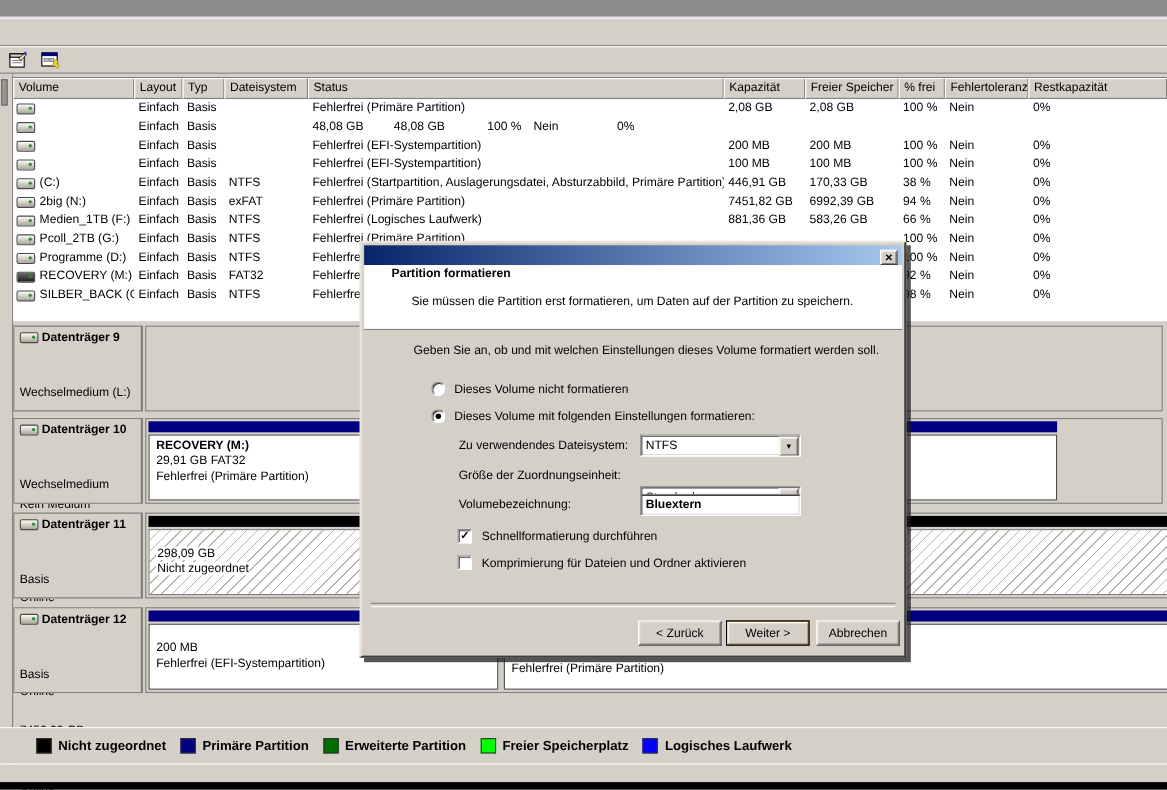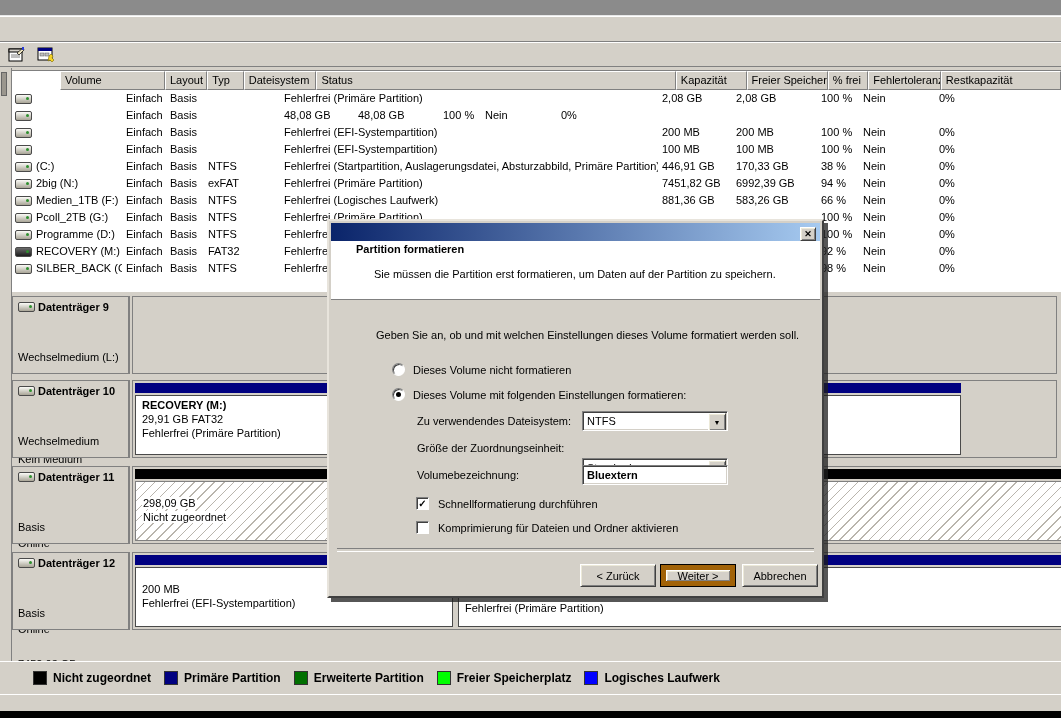--- a/index.html
+++ b/index.html
@@ -10,21 +10,21 @@
   
   .bar-top{position:absolute;left:0;top:0;width:1061px;height:15px;background:#8b8b8b;border-bottom:1px solid #e8e8e8;}
   .bar-menu{position:absolute;left:0;top:16px;width:1061px;height:24px;background:#d4d0c8;border-top:1px solid #fff;border-bottom:1px solid #808080;}
   .bar-tool{position:absolute;left:0;top:42px;width:1061px;height:25px;background:#d4d0c8;border-top:1px solid #fff;border-bottom:1px solid #808080;display:flex;align-items:center;gap:10px;padding-left:6px;box-sizing:border-box;}
   .tool-ico{width:20px;height:18px;display:flex;align-items:center;justify-content:center;}
   .left-rail{position:absolute;left:0;top:68px;width:11px;height:625px;background:#d4d0c8;border-right:1px solid #808080;}
   .rail-notch{position:absolute;left:1px;top:72px;width:4px;height:22px;background:#9a968e;border:1px solid #666;}
 
   
   .listview{position:absolute;left:12px;top:70px;width:1049px;height:221px;background:#fff;border-top:1px solid #808080;}
-  .lv-header{display:flex;height:19px;padding-left:48px;}
+  .lv-header{display:flex;height:19px;}
   .hc{box-sizing:border-box;height:19px;background:#d4d0c8;border-top:1px solid #fff;border-left:1px solid #fff;
       border-right:1px solid #808080;border-bottom:1px solid #808080;padding:2px 4px;white-space:nowrap;overflow:hidden;}
   .lv-row{display:flex;height:17px;align-items:center;}
   .c{box-sizing:border-box;padding:1px 4px;overflow:hidden;white-space:nowrap;height:17px;line-height:15px;}
   .w0{width:110px}.w1{width:44px}.w2{width:38px}.w3{width:76px}.w4{width:378px}
   .w5{width:74px}.w6{width:85px}.w7{width:42px}.w8{width:76px}.w9{width:126px}
   .volcell{display:flex;align-items:center;gap:4px;padding-left:3px;}
   .drive-icon{display:inline-block;width:15px;height:8px;border-radius:2px 2px 2px 2px;
       background:linear-gradient(#fbfbf7,#a9a597);border:1px solid #4a4a4a;position:relative;flex:0 0 auto;}
   .drive-icon::after{content:"";position:absolute;right:2px;top:2px;width:3px;height:3px;border-radius:50%;background:#2e8f2e;}
@@ -63,34 +63,34 @@
       border:2px solid;border-color:#e8e4dc #404040 #404040 #e8e4dc;box-sizing:border-box;
       box-shadow:4px 4px 0 rgba(30,30,30,.75);}
   .dlg-title{position:absolute;left:2px;top:2px;right:2px;height:18px;
       background:linear-gradient(90deg,#0a246a,#a6caf0);color:#fff;font-weight:bold;
       padding:3px 0 0 5px;box-sizing:border-box;white-space:nowrap;}
   .dlg-close{position:absolute;right:4px;top:4px;width:16px;height:14px;font-size:9px;font-weight:bold;
       display:flex;align-items:center;justify-content:center;cursor:default;padding:0;line-height:1;}
   .dlg-head{position:absolute;left:2px;top:20px;right:2px;height:58px;background:#fff;border-bottom:1px solid #808080;}
   .dlg-head .h1{position:absolute;left:25px;top:2px;font-weight:bold;}
   .dlg-head .h2{position:absolute;left:43px;top:27px;}
-  .dlg-body{position:absolute;left:2px;top:79px;right:2px;bottom:2px;margin-top:16px;}
+  .dlg-body{position:absolute;left:2px;top:79px;right:2px;bottom:2px;}
   .abs{position:absolute;}
   .radio{width:11px;height:11px;border-radius:50%;background:#fff;border:1px solid;border-color:#808080 #fff #fff #808080;
       box-shadow:inset 1px 1px 0 #404040;position:relative;display:inline-block;}
   .radio.sel::after{content:"";position:absolute;left:3px;top:3px;width:5px;height:5px;border-radius:50%;background:#000;}
   .checkbox{width:11px;height:11px;background:#fff;border:1px solid;border-color:#808080 #fff #fff #808080;
       box-shadow:inset 1px 1px 0 #404040;display:flex;align-items:center;justify-content:center;
       font-size:10px;font-weight:bold;line-height:1;}
   .combo{width:146px;height:20px;box-sizing:border-box;padding:3px 20px 0 4px;position:relative;white-space:nowrap;overflow:hidden;}
   .dd-btn{position:absolute;right:1px;top:1px;width:16px;height:16px;font-size:7px;display:flex;align-items:center;justify-content:center;padding:0;}
   .txtin{width:146px;height:20px;box-sizing:border-box;padding:2px 4px;font-family:"Liberation Sans",sans-serif;font-size:11px;outline:none;}
   .dlg-sep{position:absolute;left:8px;right:8px;top:327px;height:2px;border-top:1px solid #808080;border-bottom:1px solid #fff;}
   .dlg-btn{position:absolute;width:76px;height:23px;top:343px;font-family:"Liberation Sans",sans-serif;font-size:11px;padding:0;}
-  .dlg-btn.default{border:6px solid #a16207;outline:1px solid #000;outline-offset:-1px;box-shadow:inset 1px 1px 0 #fff,inset -1px -1px 0 #808080,inset 2px 2px 0 #ece9d8;}
+  .dlg-btn.default{border:1px solid #a16207;outline:1px solid #000;outline-offset:-1px;box-shadow:inset 1px 1px 0 #fff,inset -1px -1px 0 #808080,inset 2px 2px 0 #ece9d8;}
 </style>
 </head>
 <body>
 
 <div id="screen">
 
   <div class="bar-top"></div>
   <div class="bar-menu"></div>
   <div class="bar-tool">
     <div class="tool-ico">

